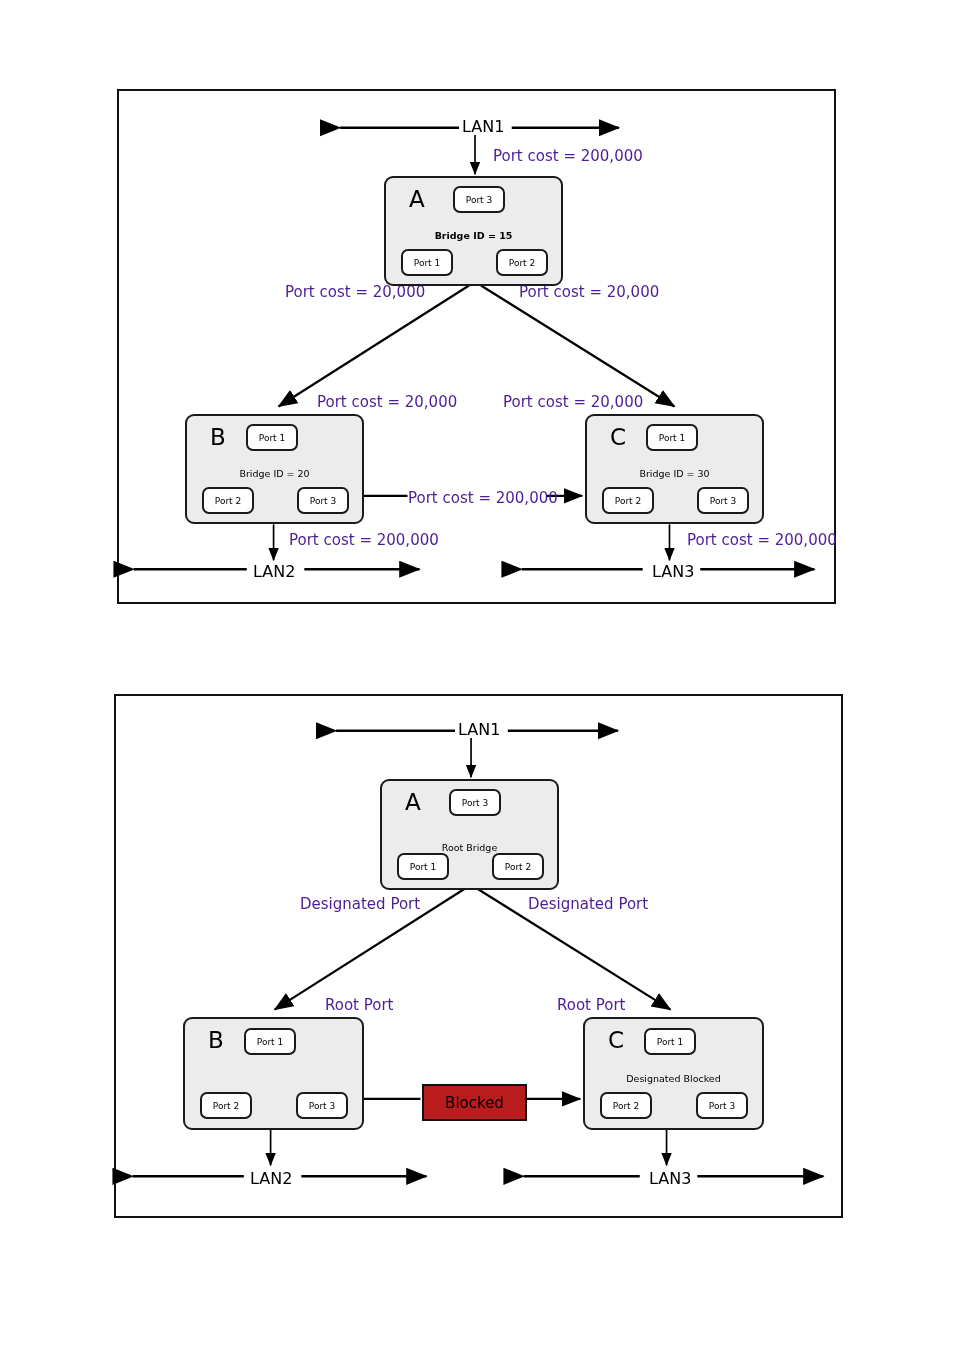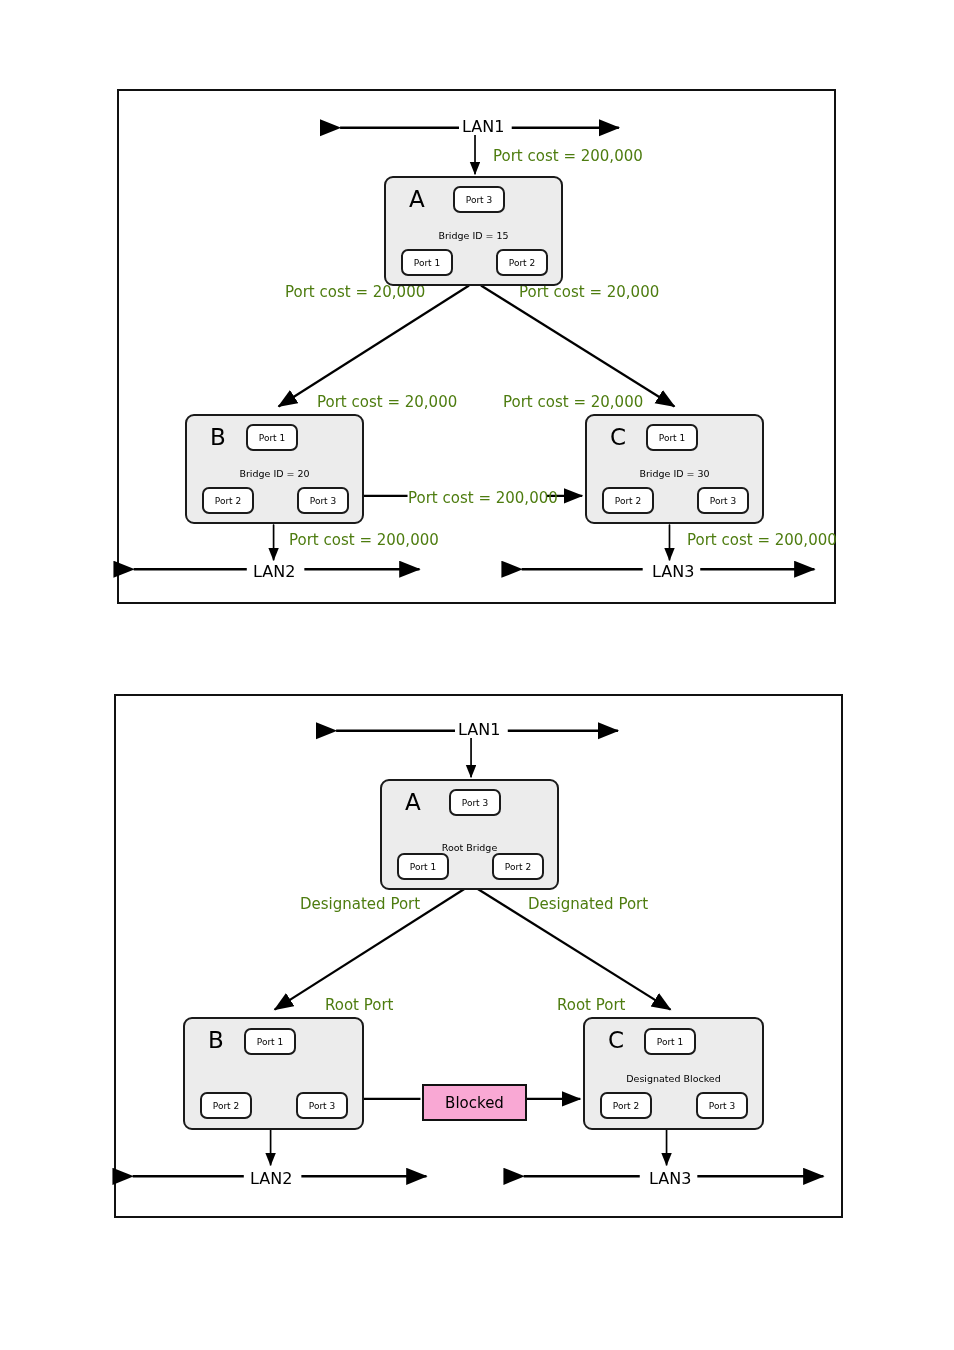--- a/index.html
+++ b/index.html
@@ -17,26 +17,26 @@
           border:2px solid #1a1a1a;border-radius:9px;}
   .bridge-letter{position:absolute;font-size:23px;line-height:1;color:#000;}
   .bridge-sub{position:absolute;width:100%;text-align:center;font-size:9.5px;color:#000;}
 
   
   .port{position:absolute;box-sizing:border-box;background:#fff;border:2px solid #1a1a1a;
         border-radius:7px;display:flex;align-items:center;justify-content:center;
         font-size:9px;color:#000;}
 
   
-  .lbl{position:absolute;font-size:15px;color:#4d7c0f;white-space:nowrap;line-height:1;}
+  .lbl{position:absolute;font-size:15px;color:#4c1d95;white-space:nowrap;line-height:1;}
   .lan-lbl{position:absolute;font-size:16px;color:#000;white-space:nowrap;line-height:1;
            background:#fff;padding:0 3px;}
 
   
-  .blocked-box{position:absolute;box-sizing:border-box;background:#f9a8d4;border:2px solid #111;
+  .blocked-box{position:absolute;box-sizing:border-box;background:#b91c1c;border:2px solid #111;
                display:flex;align-items:center;justify-content:center;font-size:15px;}
 </style>
 </head>
 <body>
 
 <div class="page">
 
   <div class="figure" id="figure-1">
 
     <svg class="svg-layer" viewBox="0 0 719 515">
@@ -80,21 +80,21 @@
     <div class="lbl" style="left:166px;top:194px;">Port cost = 20,000</div>
     <div class="lbl" style="left:400px;top:194px;">Port cost = 20,000</div>
     <div class="lbl" style="left:198px;top:304px;">Port cost = 20,000</div>
     <div class="lbl" style="left:384px;top:304px;">Port cost = 20,000</div>
     <div class="lbl" style="left:289px;top:400px;">Port cost = 200,000</div>
     <div class="lbl" style="left:170px;top:442px;">Port cost = 200,000</div>
     <div class="lbl" style="left:568px;top:442px;">Port cost = 200,000</div>
 
     <div class="bridge" style="left:265px;top:85px;width:179px;height:110px;">
       <div class="bridge-letter" style="left:23px;top:10px;">A</div>
-      <div class="bridge-sub" style="top:52px;">Bridge ID = 15</div>
+      <div class="bridge-sub" style="top:52px;font-weight:bold;">Bridge ID = 15</div>
       <div class="port" style="left:67px;top:8px;width:52px;height:27px;">Port 3</div>
       <div class="port" style="left:15px;top:71px;width:52px;height:27px;">Port 1</div>
       <div class="port" style="left:110px;top:71px;width:52px;height:27px;">Port 2</div>
     </div>
 
     <div class="bridge" style="left:66px;top:323px;width:179px;height:110px;">
       <div class="bridge-letter" style="left:23px;top:10px;">B</div>
       <div class="bridge-sub" style="top:52px;">Bridge ID = 20</div>
       <div class="port" style="left:59px;top:8px;width:52px;height:27px;">Port 1</div>
       <div class="port" style="left:15px;top:71px;width:52px;height:27px;">Port 2</div>

